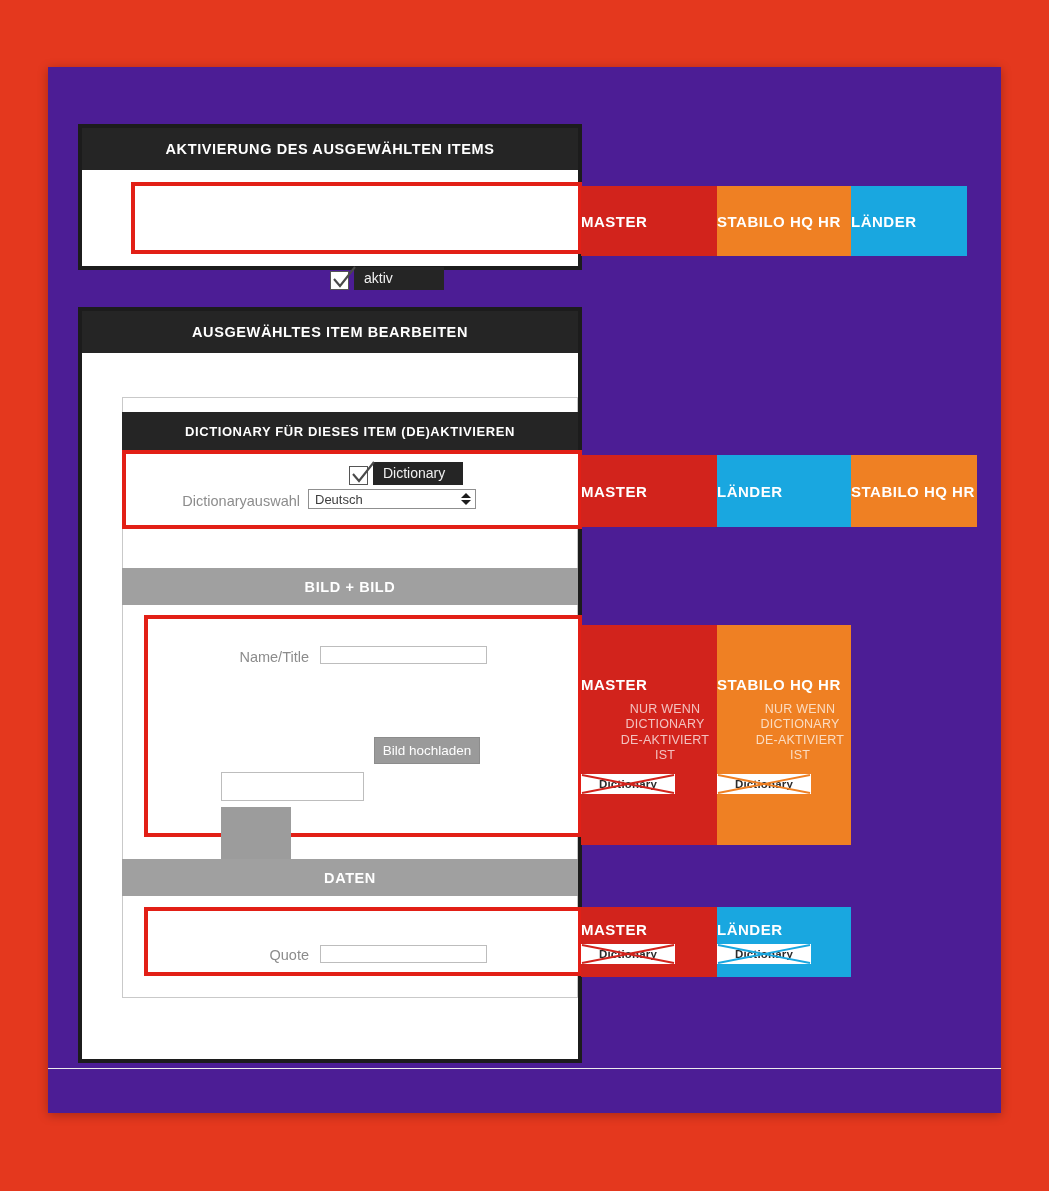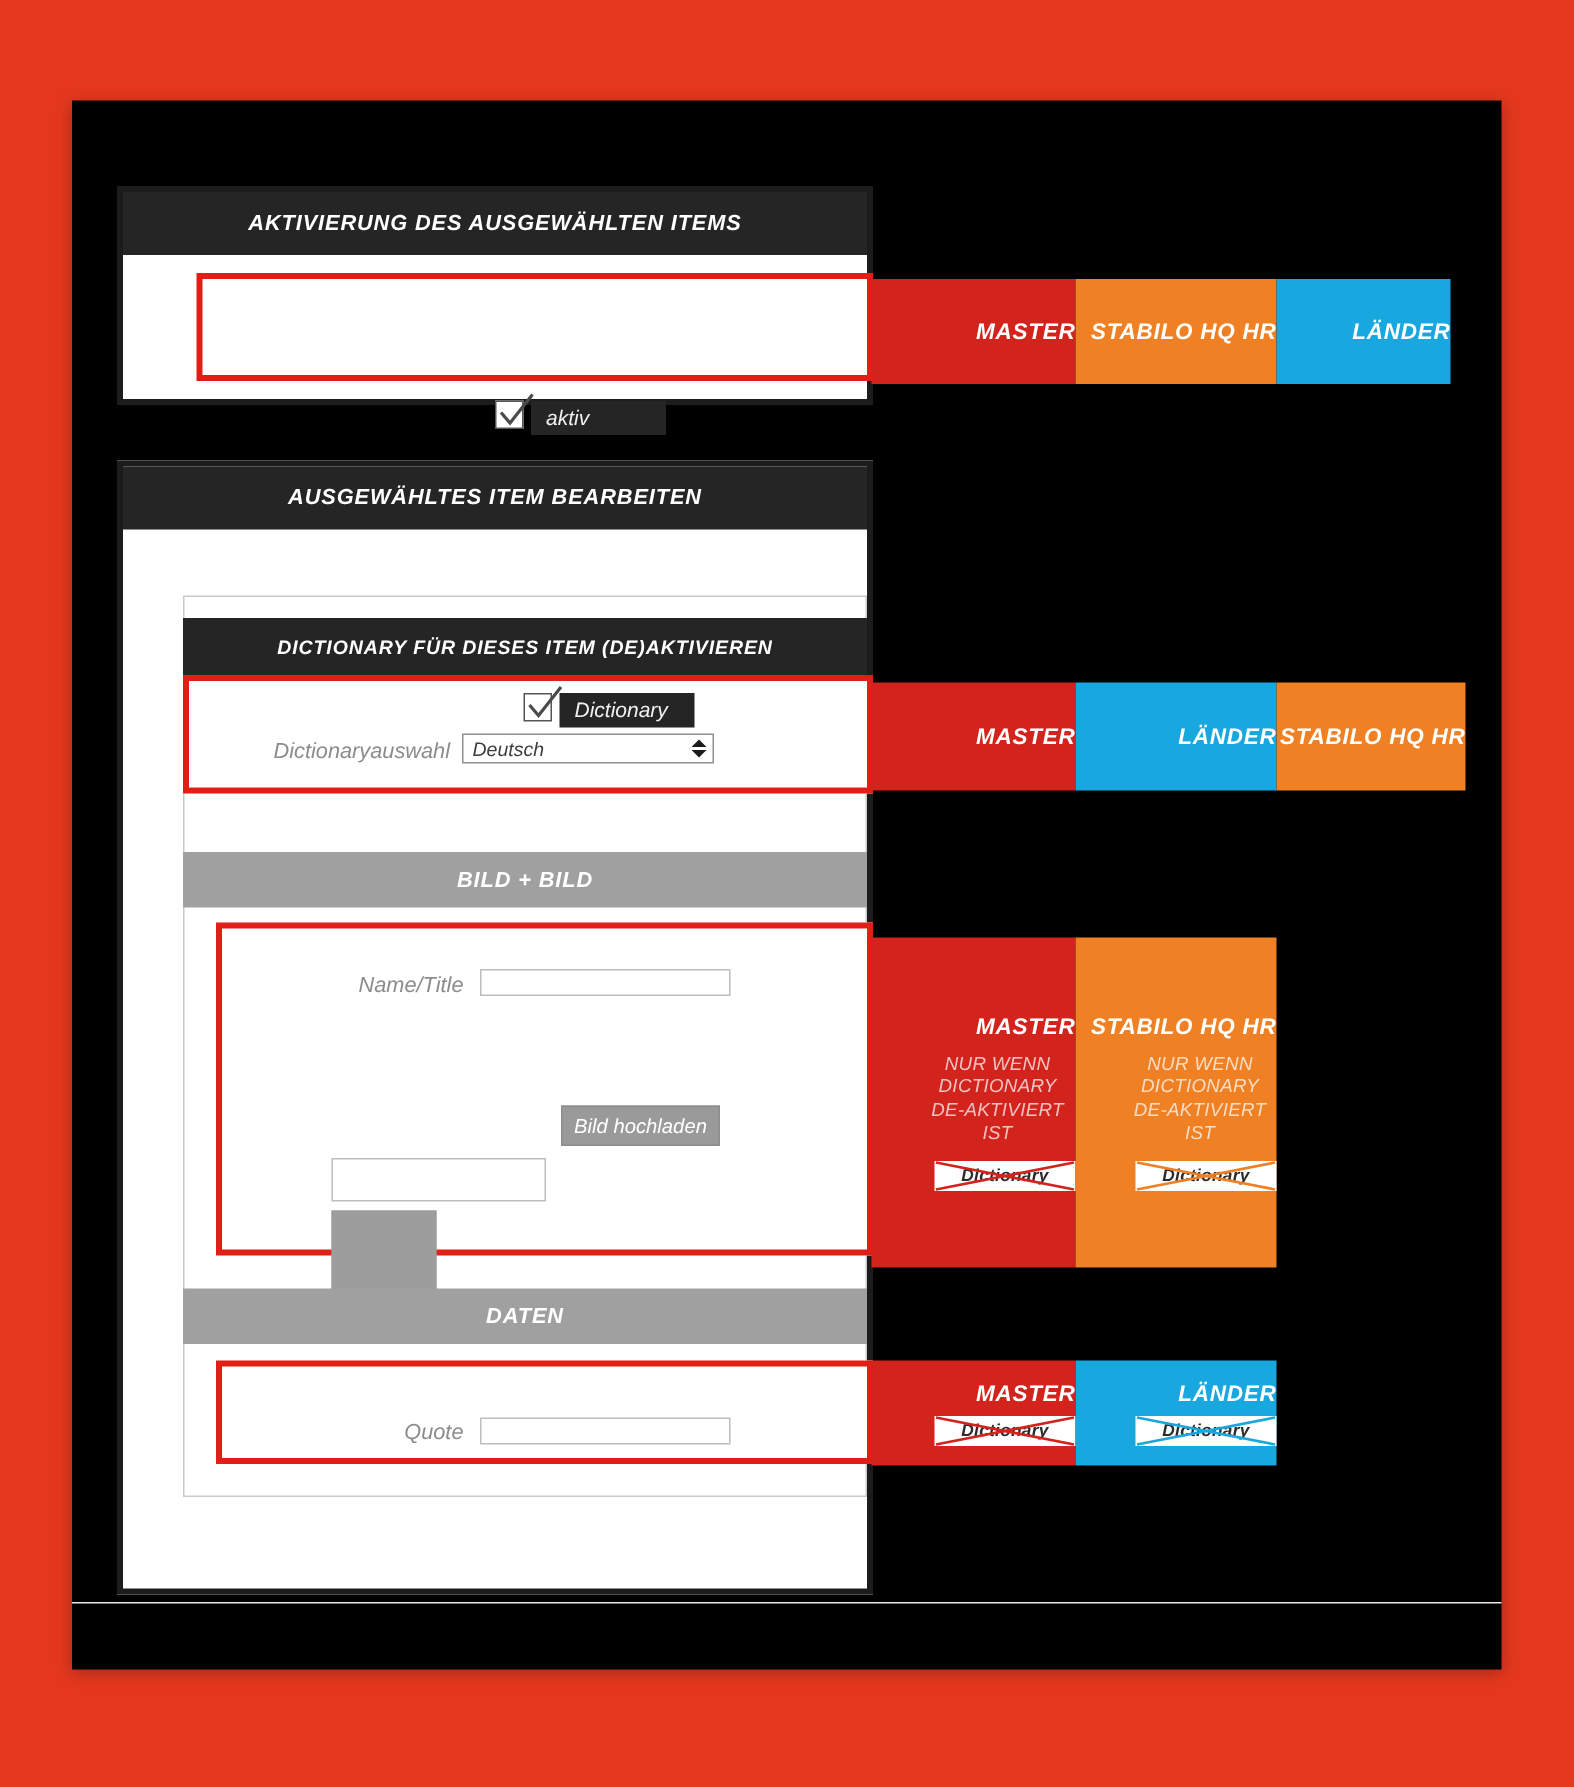--- a/index.html
+++ b/index.html
@@ -6,23 +6,22 @@
   html, body {
     width: 1049px; height: 1191px;
     background: #e4381e;
     font-family: "Liberation Sans", sans-serif;
     overflow: hidden;
   }
   .page {
     position: absolute;
     left: 48px; top: 67px;
     width: 953px; height: 1046px;
-    background: #000000;
+    background: #4c1d95;
     box-shadow: 0 2px 10px rgba(0,0,0,0.28);
-    font-style: italic;
   }
   .footer-divider {
     position: absolute;
     left: 0; top: 1001px;
     width: 953px; height: 1px;
     background: #ececec;
   }
 
   
   .panel {
@@ -72,21 +71,21 @@
   .graybox {
     position: absolute;
     border: 1px solid #c9c9c9;
     background: #ffffff;
   }
 
   
   .chk-row {
     position: absolute;
     display: flex;
-    align-items: flex-start;
+    align-items: flex-end;
   }
   .chk-box {
     position: relative;
     width: 19px; height: 19px;
     border: 1.6px solid #555555;
     background: #ffffff;
     flex: none;
   }
   .chk-box svg { position: absolute; left: -1px; top: -7px; overflow: visible; }
   .chk-pill {
@@ -136,21 +135,21 @@
     position: absolute;
     background: #9c9c9c;
     border: 1px solid #9c9c9c;
   }
 
   
   .badge {
     position: absolute;
     display: flex;
     flex-direction: column;
-    align-items: flex-end;
+    align-items: flex-start;
     justify-content: center;
     color: #ffffff;
   }
   .badge-title {
     font-weight: bold;
     font-size: 15px;
     letter-spacing: 0.5px;
     white-space: nowrap;
   }
   .badge-note {

